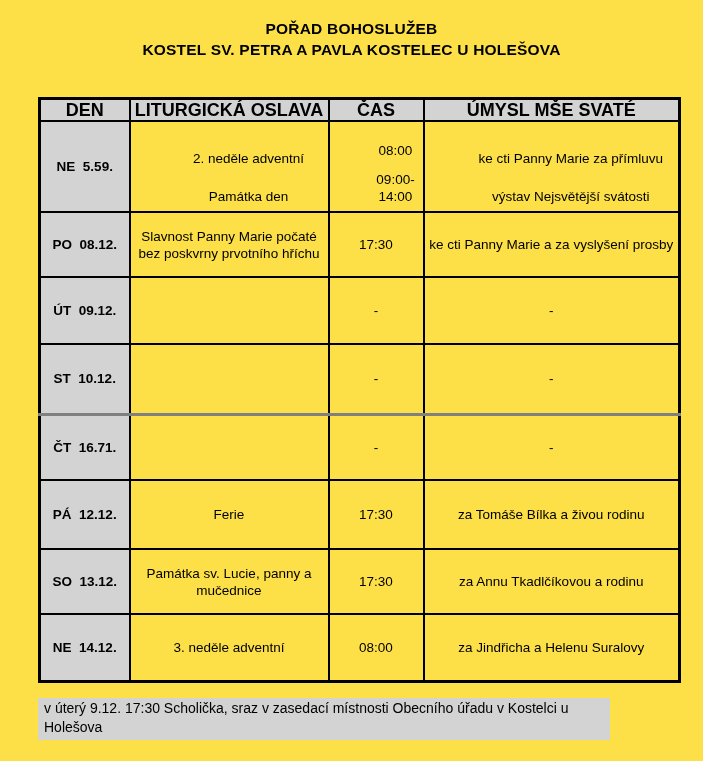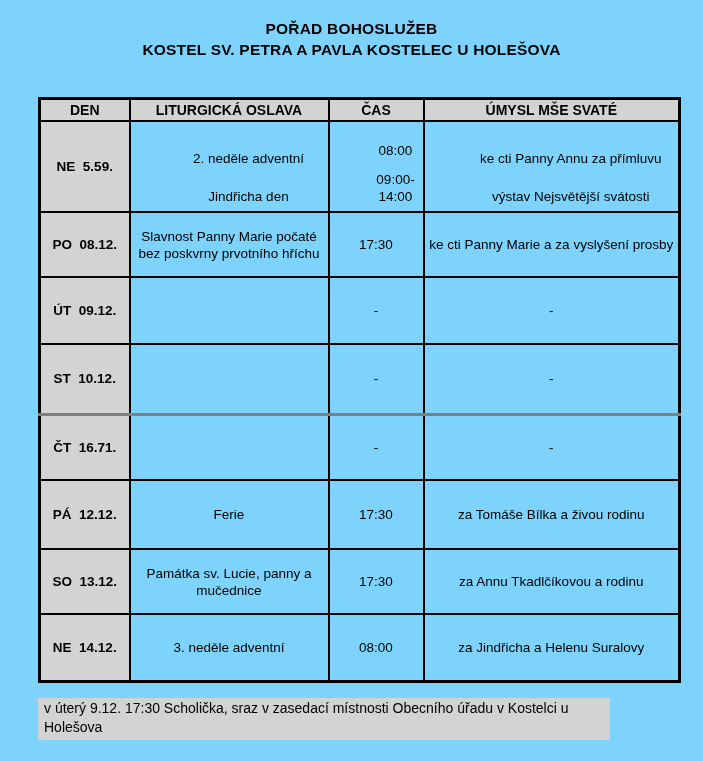--- a/index.html
+++ b/index.html
@@ -6,21 +6,21 @@
     margin: 0;
     padding: 0;
     background: #ffffff;
     font-family: "Liberation Sans", sans-serif;
     color: #000000;
   }
   .page {
     position: relative;
     width: 703px;
     height: 761px;
-    background: #7dd3fc;
+    background: #fde047;
     overflow: hidden;
   }
   
   .title-block {
     position: absolute;
     top: 18px;
     left: 0;
     width: 703px;
     text-align: center;
   }
@@ -52,21 +52,21 @@
     text-align: center;
     vertical-align: middle;
     font-size: 13.5px;
     line-height: 17px;
     overflow: hidden;
   }
   table.schedule th {
     background: #d3d3d3;
     font-weight: bold;
     height: 20px;
-    font-size: 14px;
+    font-size: 18px;
   }
   td.day-cell {
     background: #d3d3d3;
     font-weight: bold;
     font-size: 14px;
     white-space: pre;
   }
   
   tbody tr:nth-child(1) { height: 91px; }
   tbody tr:nth-child(2) { height: 65px; }
@@ -138,32 +138,32 @@
         <th>ČAS</th>
         <th>ÚMYSL MŠE SVATÉ</th>
       </tr>
     </thead>
     <tbody>
       <tr>
         <td class="day-cell">NE  5.59.</td>
         <td>
           <div class="dual">
             <div class="dual-top">2. neděle adventní</div>
-            <div class="dual-bot">Jindřicha den</div>
+            <div class="dual-bot">Památka den</div>
           </div>
         </td>
         <td>
           <div class="dual">
             <div class="dual-top">08:00</div>
             <div class="dual-bot">09:00-14:00</div>
           </div>
         </td>
         <td>
           <div class="dual">
-            <div class="dual-top">ke cti Panny Annu za přímluvu</div>
+            <div class="dual-top">ke cti Panny Marie za přímluvu</div>
             <div class="dual-bot">výstav Nejsvětější svátosti</div>
           </div>
         </td>
       </tr>
       <tr>
         <td class="day-cell">PO  08.12.</td>
         <td>
             <div class="cell-pad">Slavnost Panny Marie počaté bez poskvrny prvotního hříchu</div>
           </td>
         <td>17:30</td>

